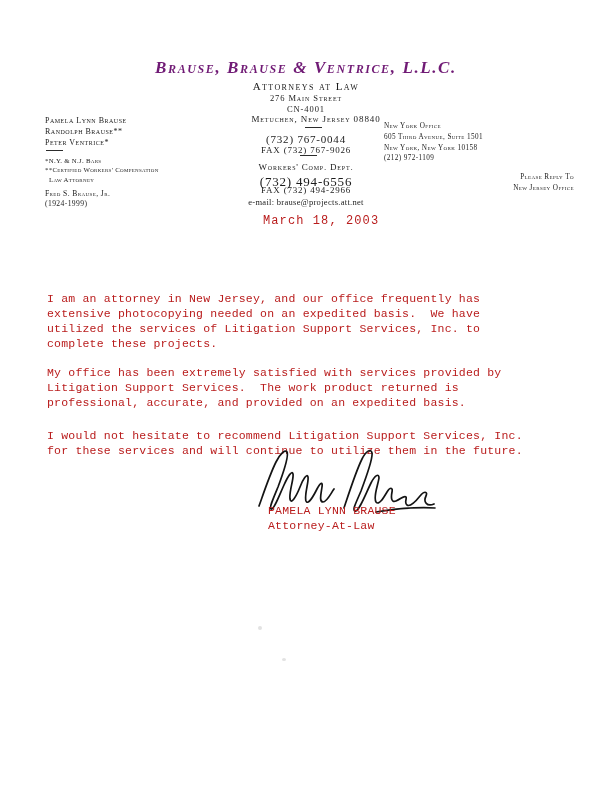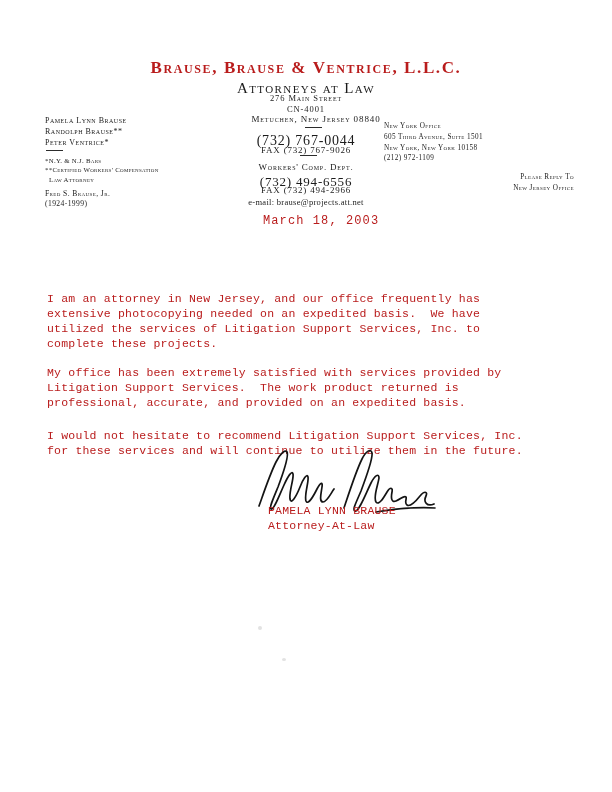--- a/index.html
+++ b/index.html
@@ -13,34 +13,35 @@
     overflow:hidden;
   }
   .abs{position:absolute;}
   .sc{font-variant:small-caps;}
   .center{left:0;right:0;text-align:center;}
   .firm{
     top:58px;
     font-size:17px;
     font-weight:bold;
     letter-spacing:1.6px;
-    color:#b91c1c;
+    color:#701a75;
+    font-style:italic;
   }
-  .subtitle{top:80px;font-size:15px;letter-spacing:1.4px;}
+  .subtitle{top:80px;font-size:11px;letter-spacing:1.4px;}
   .addr1{top:93px;font-size:8.5px;letter-spacing:0.9px;}
   .addr2{top:104px;font-size:8.5px;letter-spacing:0.9px;}
   .addr3{top:114px;font-size:9px;letter-spacing:0.9px;transform:translateX(10px);}
   .hr{
     border-top:1px solid #2c2c2c;
     width:17px;height:0;
   }
   .hr-c1{top:127px;left:305px;}
   .hr-c2{top:155px;left:300px;}
   .hr-left{top:150px;left:46px;}
-  .cphone{top:133px;font-size:14px;letter-spacing:0.8px;}
+  .cphone{top:133px;font-size:11px;letter-spacing:0.8px;}
   .cfax{top:145px;font-size:9px;letter-spacing:0.8px;}
   .cdept{top:162px;font-size:9px;letter-spacing:0.8px;}
   .cdphone{top:174px;font-size:13px;letter-spacing:0.8px;}
   .cdfax{top:185px;font-size:9px;letter-spacing:0.8px;}
   .cemail{top:197px;font-size:8.5px;letter-spacing:0.3px;}
   .leftcol{left:45px;top:116px;width:190px;font-size:8px;letter-spacing:0.5px;}
   .leftcol .name{line-height:10.8px;}
   .notes{left:45px;top:156px;width:190px;font-size:6.8px;letter-spacing:0.3px;line-height:9.4px;}
   .note-indent{padding-left:4px;}
   .memorial{left:45px;top:189px;width:190px;font-size:7.6px;letter-spacing:0.4px;line-height:10.4px;}

